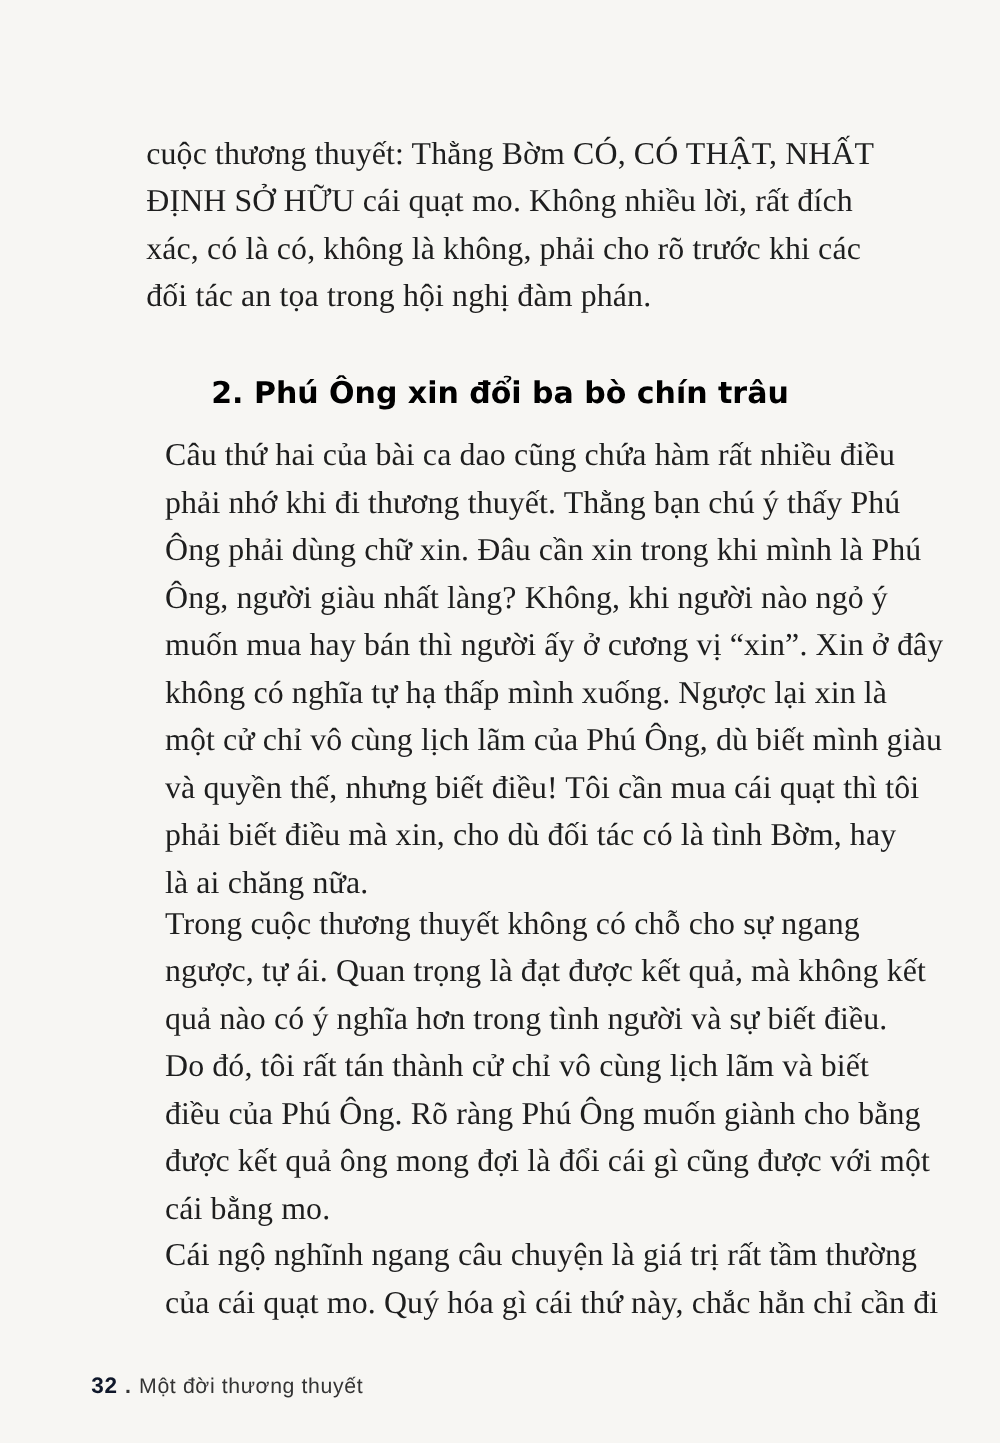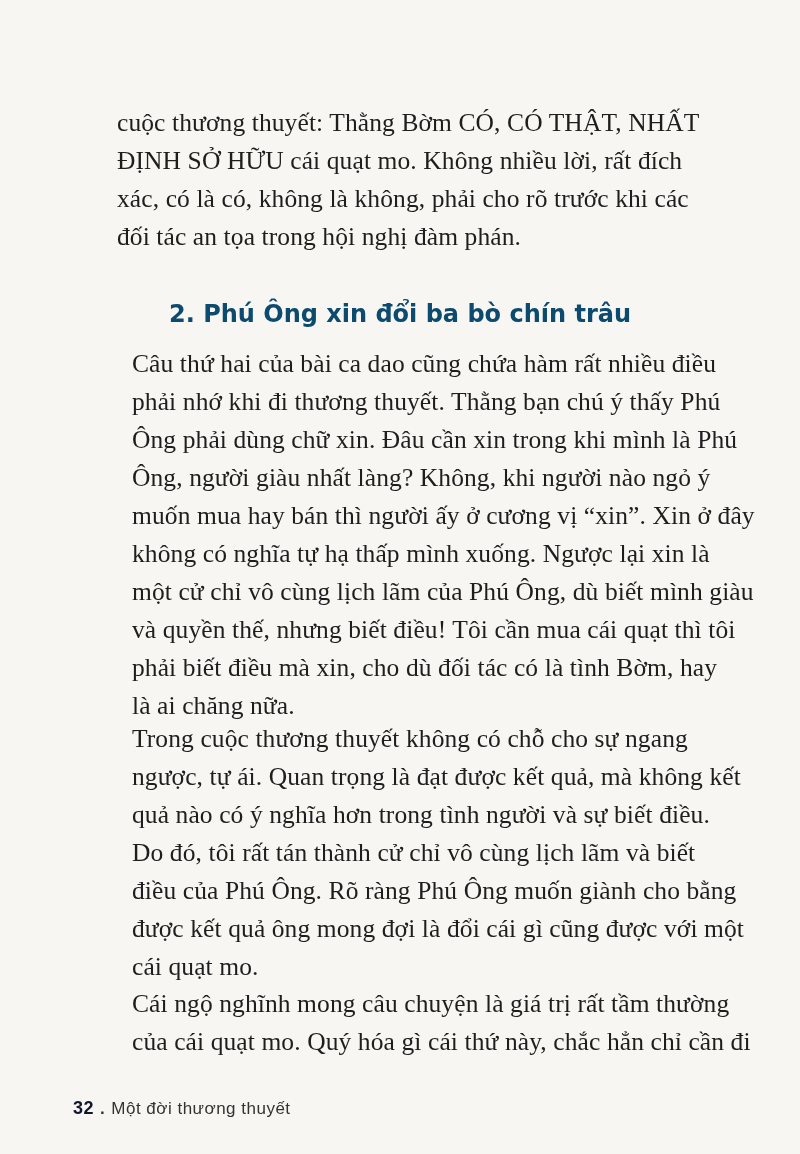--- a/index.html
+++ b/index.html
@@ -24,21 +24,21 @@
     }
     .para-1 { top: 104px; }
     .heading {
       position: absolute;
       top: 295px; left: 0; width: 800px;
       text-align: center;
       font-family: "DejaVu Sans", "Liberation Sans", sans-serif;
       font-weight: bold;
       font-size: 24px;
       line-height: 38px;
-      color: #0c4a6e;
+      color: #000000;
     }
     .para-2 { top: 345px; text-indent: 15px; }
     .para-3 { top: 720px; text-indent: 15px; }
     .para-4 { top: 985px; text-indent: 15px; }
     .line { display: block; }
     .footer {
       position: absolute;
       top: 1098px; left: 73px;
       font-family: "Liberation Sans", "DejaVu Sans", sans-serif;
       font-size: 17px;
@@ -75,25 +75,25 @@
     <span class="line">là ai chăng nữa.</span>
   </div>
 
   <div class="text-block para-3">
     <span class="line">Trong cuộc thương thuyết không có chỗ cho sự ngang</span>
     <span class="line">ngược, tự ái. Quan trọng là đạt được kết quả, mà không kết</span>
     <span class="line">quả nào có ý nghĩa hơn trong tình người và sự biết điều.</span>
     <span class="line">Do đó, tôi rất tán thành cử chỉ vô cùng lịch lãm và biết</span>
     <span class="line">điều của Phú Ông. Rõ ràng Phú Ông muốn giành cho bằng</span>
     <span class="line">được kết quả ông mong đợi là đổi cái gì cũng được với một</span>
-    <span class="line">cái quạt mo.</span>
+    <span class="line">cái bằng mo.</span>
   </div>
 
   <div class="text-block para-4">
-    <span class="line">Cái ngộ nghĩnh mong câu chuyện là giá trị rất tầm thường</span>
+    <span class="line">Cái ngộ nghĩnh ngang câu chuyện là giá trị rất tầm thường</span>
     <span class="line">của cái quạt mo. Quý hóa gì cái thứ này, chắc hẳn chỉ cần đi</span>
   </div>
 
   <div class="footer">
     <span class="page-number">32</span><span class="sep">.</span><span>Một đời thương thuyết</span>
   </div>
 
 </div>
 
 </body></html>

